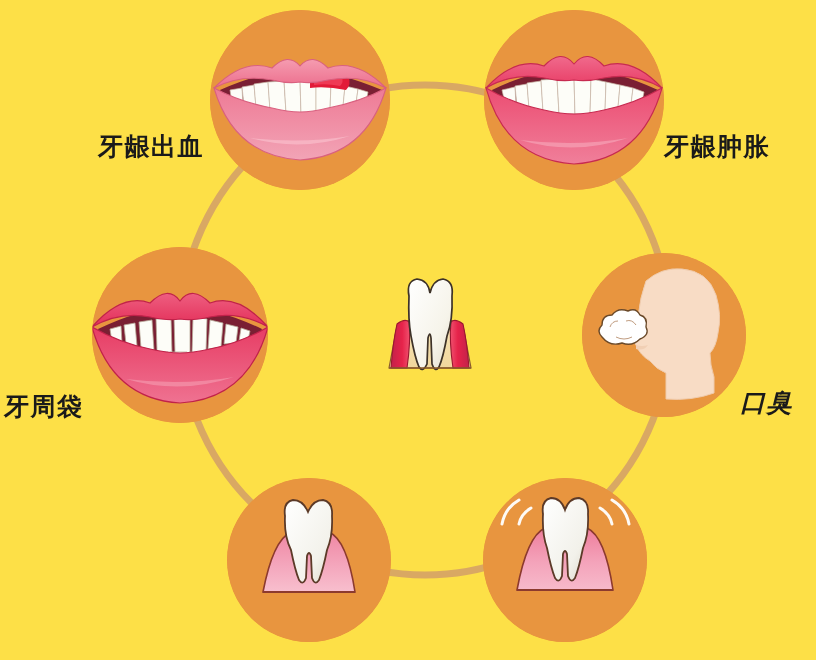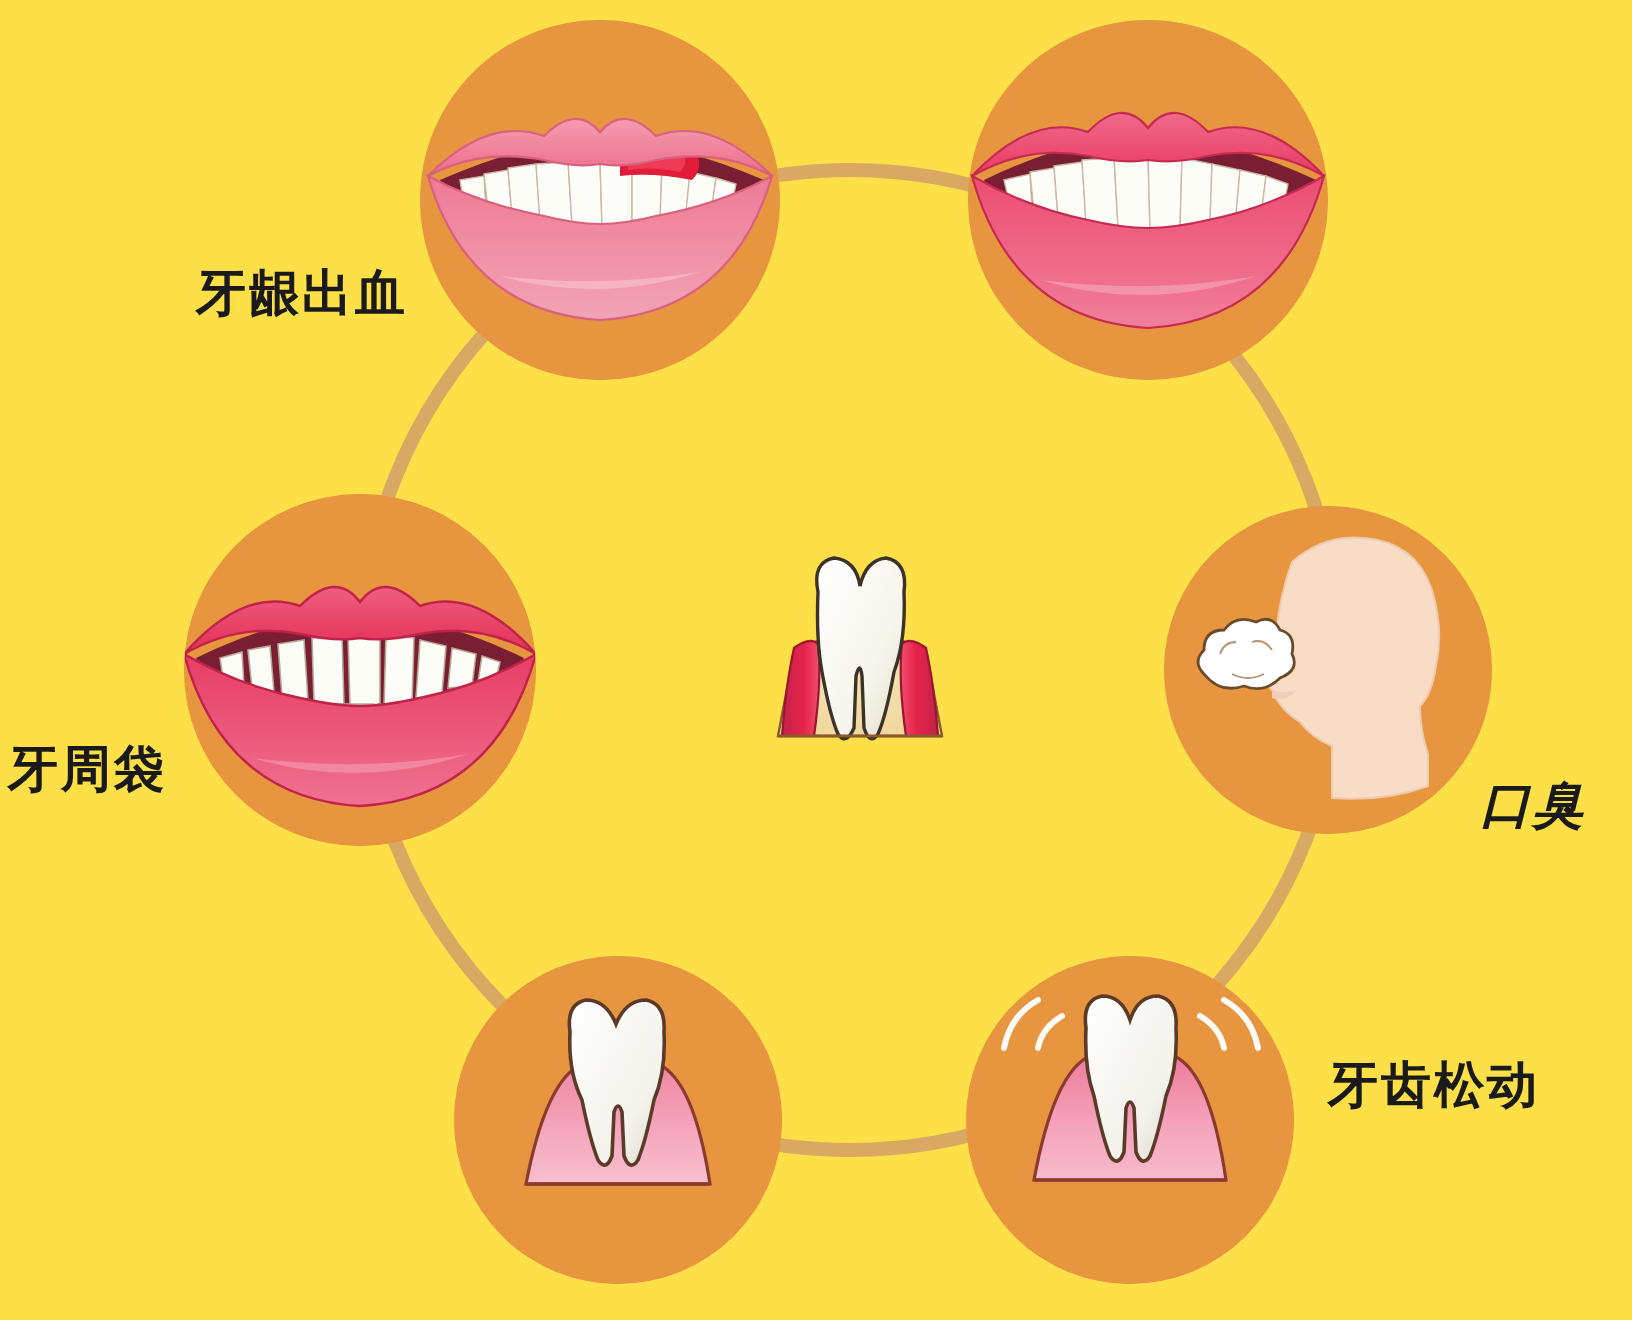--- a/index.html
+++ b/index.html
@@ -154,20 +154,21 @@
           <path d="M94 104 L111 105 L110 123 L94 124 Z"></path>
           <path d="M111 105 L127 107 L125 119 L110 121 Z"></path>
           <path d="M127 107 L138 110 L135 117 L125 118 Z"></path>
         </g>
         <path d="M2 78 Q32 46 60 56 Q77 38 90 54 Q103 38 120 56 Q148 46 178 78 Q150 62 120 68 Q103 72 90 70 Q77 72 60 68 Q30 62 2 78 Z" fill="url(#lipTopB)" stroke="#C72A50" stroke-width="1.1"></path>
         <path d="M2 78 Q30 94 60 100 Q77 104 90 104 Q103 104 120 100 Q150 94 178 78 Q158 150 90 154 Q22 150 2 78 Z" fill="url(#lipBotB)" stroke="#C72A50" stroke-width="1.1"></path>
         <path d="M36 130 Q90 146 144 128 Q92 137 36 130 Z" fill="#F9B6C6" opacity="0.5"></path>
       </g>
     </svg>
   </div>
+  <div class="label" style="left:664px; top:134px;">牙龈肿胀</div>
 
   <div class="node" style="left:582px; top:253px; width:164px; height:164px;">
     <svg class="node-svg" viewBox="0 0 164 164">
       <defs>
           <clipPath id="clipC">
             <circle cx="82" cy="82" r="82"></circle>
           </clipPath>
         </defs>
       <g clip-path="url(#clipC)">
         <rect width="164" height="164" fill="#E8953F"></rect>
@@ -233,21 +234,20 @@
           <path d="M36 22 Q22 30 19 46"></path>
         </g>
 
         <g fill="none" stroke="#FFFFFF" stroke-width="3" stroke-linecap="round" opacity="0.95">
           <path d="M117 30 Q127 36 129 46"></path>
           <path d="M129 22 Q143 30 146 46"></path>
         </g>
       </g>
     </svg>
   </div>
-  <div class="label" style="left:664px; top:530px;">牙齿松动</div>
 
   <div class="node" style="left:227px; top:478px; width:164px; height:164px;">
     <svg class="node-svg" viewBox="0 0 164 164">
       <defs>
         <clipPath id="clipE">
             <circle cx="82" cy="82" r="82"></circle>
           </clipPath>
         <linearGradient id="gumE" x1="0" y1="0" x2="0" y2="1">
           <stop offset="0%" stop-color="#EF87A3"></stop>
             <stop offset="55%" stop-color="#F4A6BC"></stop>
@@ -307,21 +307,21 @@
           <path d="M78 105 L95 105 L95 125 L78 124 Z"></path>
           <path d="M97 105 L112 106 L111 123 L96 124 Z"></path>
           <path d="M114 107 L129 109 L127 120 L112 121 Z"></path>
         </g>
         <path d="M0 80 Q30 46 58 56 Q76 38 88 54 Q100 38 118 56 Q146 46 176 80 Q148 64 118 70 Q100 74 88 72 Q76 74 58 70 Q28 64 0 80 Z" fill="url(#lipTopF)" stroke="#C1224A" stroke-width="1.2"></path>
         <path d="M0 80 Q28 96 58 102 Q76 106 88 106 Q100 106 118 102 Q148 96 176 80 Q156 152 88 156 Q20 152 0 80 Z" fill="url(#lipBotF)" stroke="#C1224A" stroke-width="1.2"></path>
         <path d="M34 132 Q88 148 142 130 Q90 139 34 132 Z" fill="#F8AABC" opacity="0.5"></path>
       </g>
     </svg>
   </div>
-  <div class="label" style="left:4px; top:372px;">牙周袋</div>
+  <div class="label" style="left:4px; top:394px;">牙周袋</div>
 
   <div class="center-art" style="left:375px; top:268px; width:110px; height:110px;">
     <svg viewBox="0 0 110 110" width="110" height="110">
       <defs>
         <linearGradient id="boneG" x1="0" y1="0" x2="0" y2="1">
           <stop offset="0%" stop-color="#F6E7BC"></stop>
             <stop offset="100%" stop-color="#F1D79C"></stop>
         </linearGradient>
         <linearGradient id="gumRedL" x1="0" y1="0" x2="1" y2="0">
           <stop offset="0%" stop-color="#C3224A"></stop>

